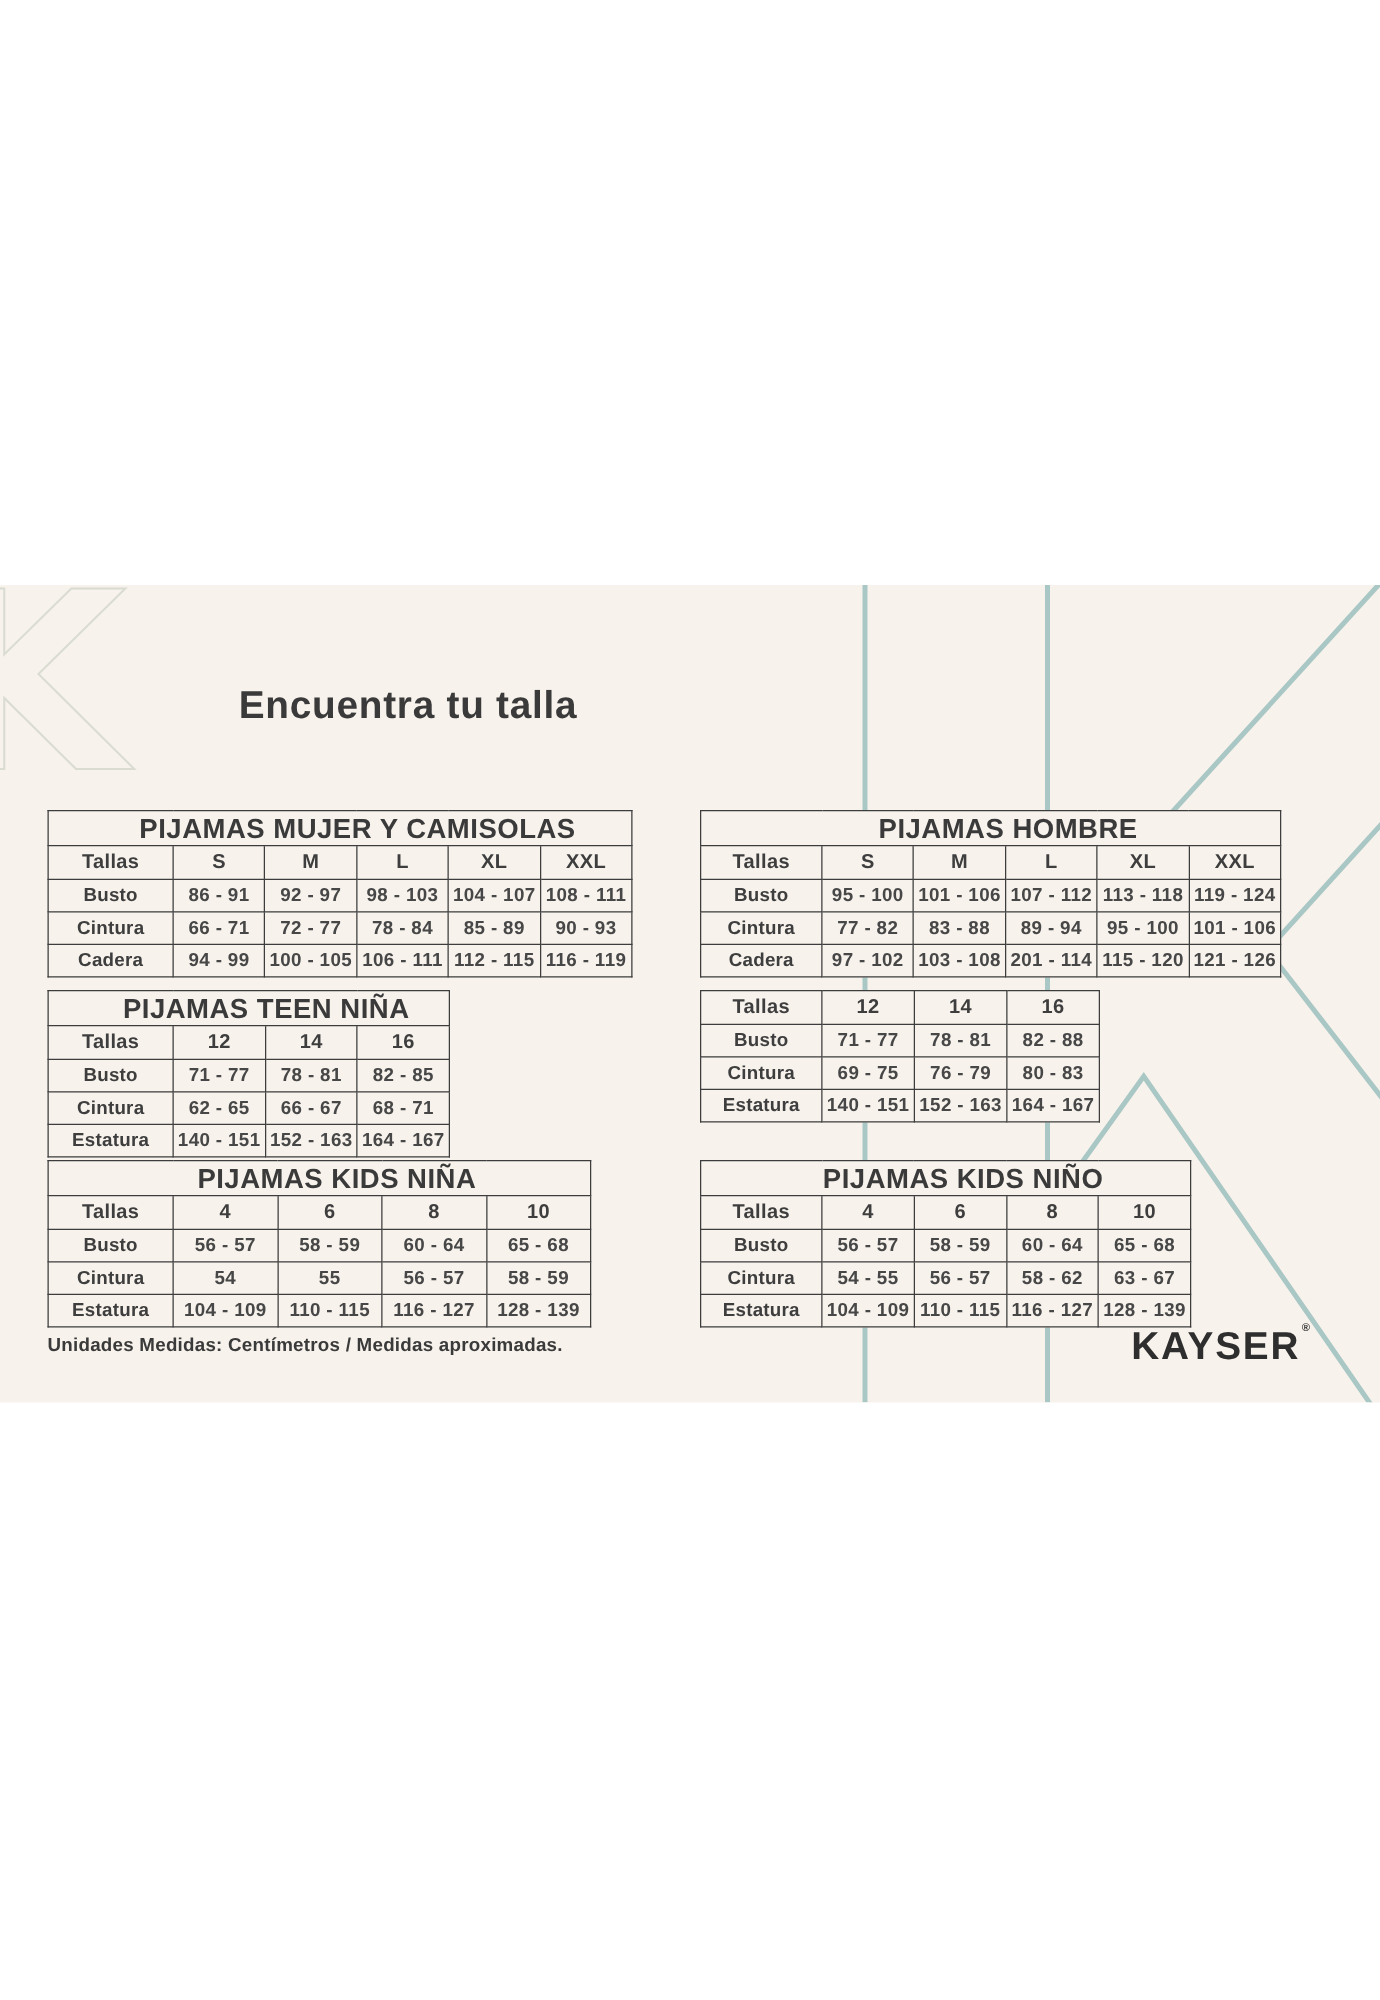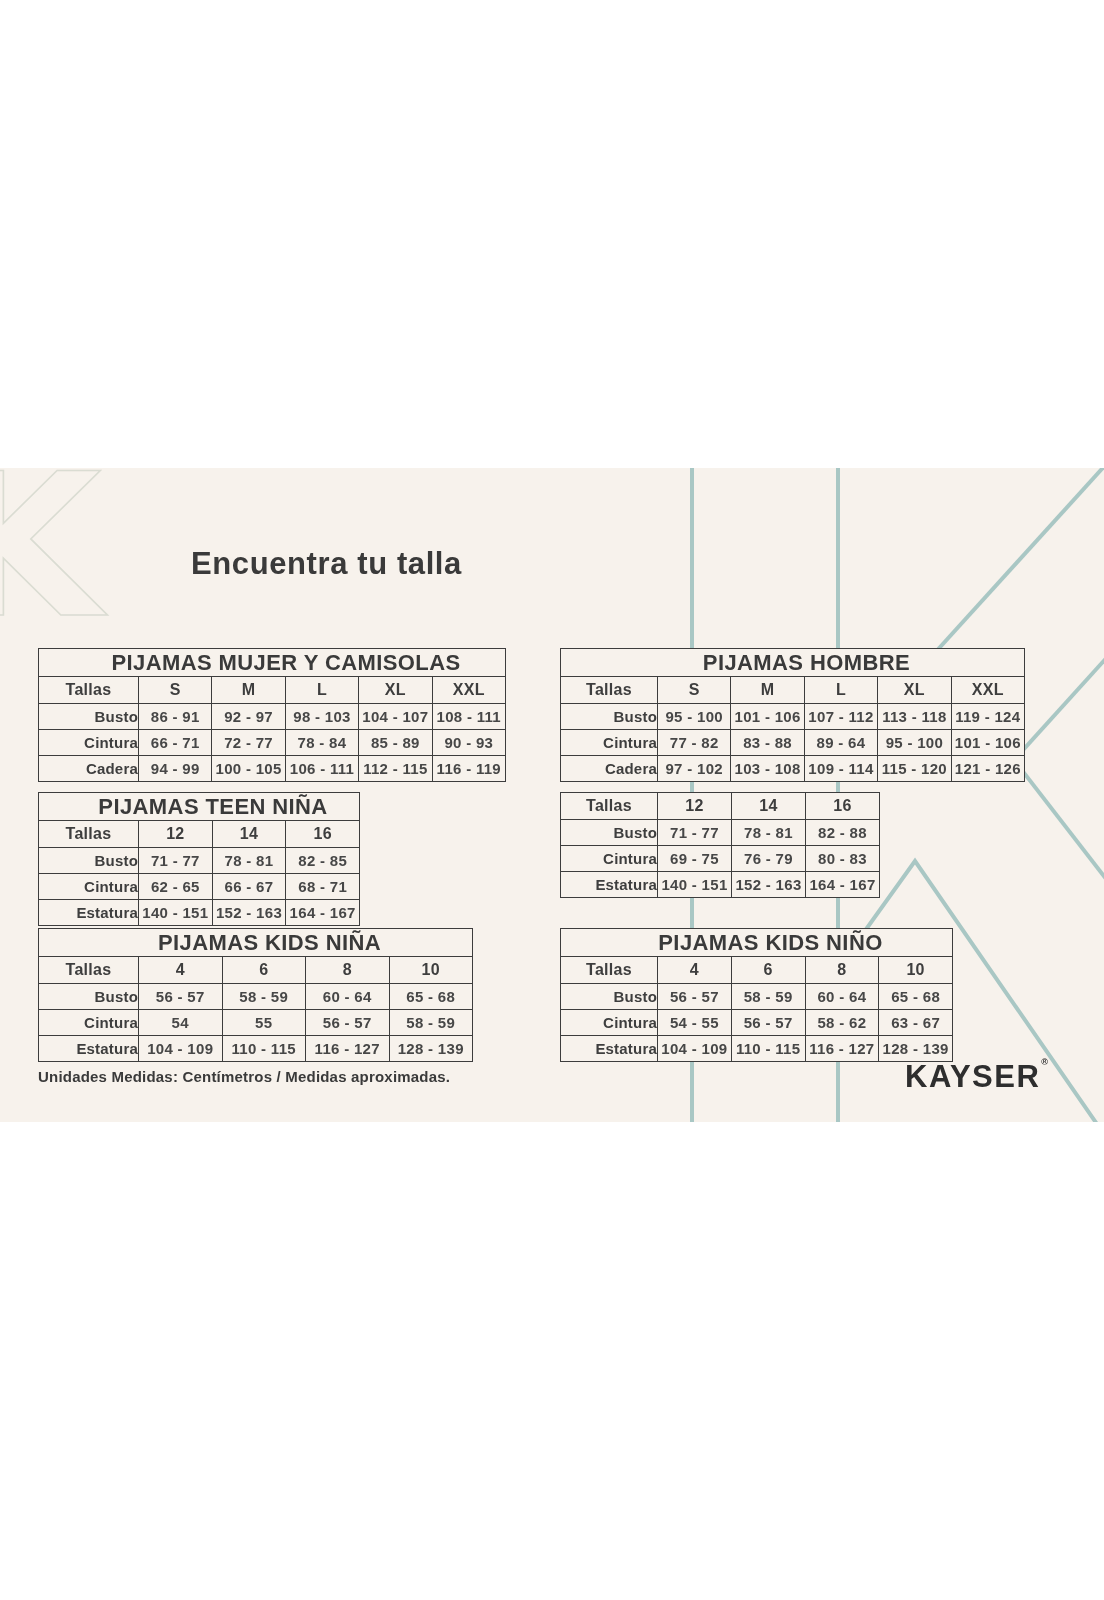--- a/index.html
+++ b/index.html
@@ -22,21 +22,21 @@
   }
   table.size-table th,table.size-table td{
     border:1.5px solid #3d3d3d;text-align:center;padding:0;
     font-weight:bold;overflow:hidden;white-space:nowrap;
   }
   tr.tr-title th{
     text-align:center;padding-left:28px;height:27px;
     font-size:22px;letter-spacing:.4px;color:#3a3a3a;
   }
   tr.tr-head th{height:26px;font-size:16px;letter-spacing:.3px;}
-  tr.tr-data th{height:25px;font-size:15px;letter-spacing:.2px;text-align:right;}
+  tr.tr-data th{height:25px;font-size:15px;letter-spacing:.2px;}
   tr.tr-data td{height:25px;font-size:15px;letter-spacing:.3px;color:#474747;}
   .note{
     position:absolute;left:38px;top:600px;margin:0;
     font-size:15px;font-weight:bold;color:#3a3a3a;letter-spacing:.2px;
   }
   .brand{
     position:absolute;left:905px;top:589px;
     font-size:31px;font-weight:bold;color:#2e2e2e;letter-spacing:1.5px;
   }
   .brand .reg{font-size:9px;vertical-align:22px;letter-spacing:0;margin-left:1px;}
@@ -135,29 +135,29 @@
             <td>95 - 100</td>
             <td>101 - 106</td>
             <td>107 - 112</td>
             <td>113 - 118</td>
             <td>119 - 124</td>
           </tr>
           <tr class="tr-data">
             <th>Cintura</th>
             <td>77 - 82</td>
             <td>83 - 88</td>
-            <td>89 - 64</td>
+            <td>89 - 94</td>
             <td>95 - 100</td>
             <td>101 - 106</td>
           </tr>
           <tr class="tr-data">
             <th>Cadera</th>
             <td>97 - 102</td>
             <td>103 - 108</td>
-            <td>109 - 114</td>
+            <td>201 - 114</td>
             <td>115 - 120</td>
             <td>121 - 126</td>
           </tr>
         </tbody>
       </table>
 
     <table class="size-table" style="left:38px;top:324px;width:322px">
         <colgroup>
           <col style="width:100px">
           <col>

